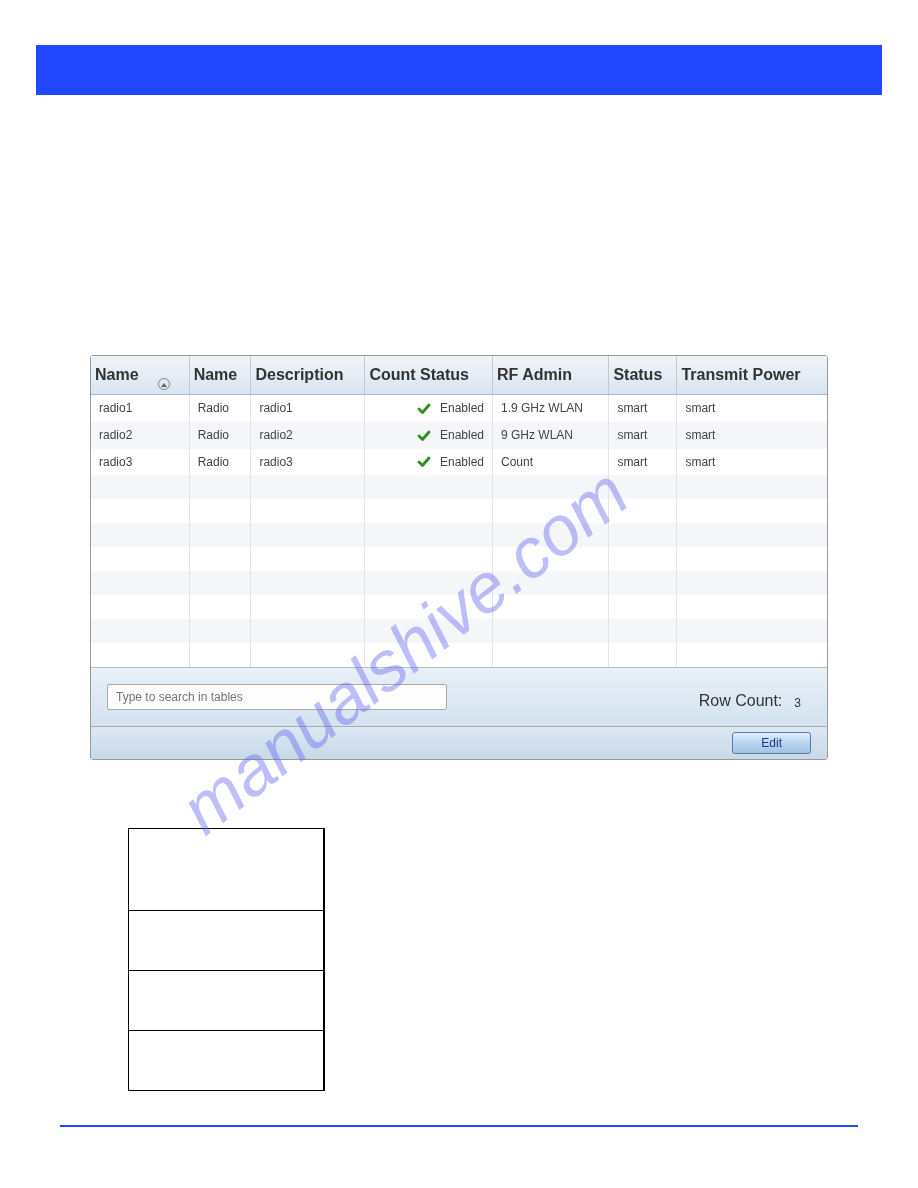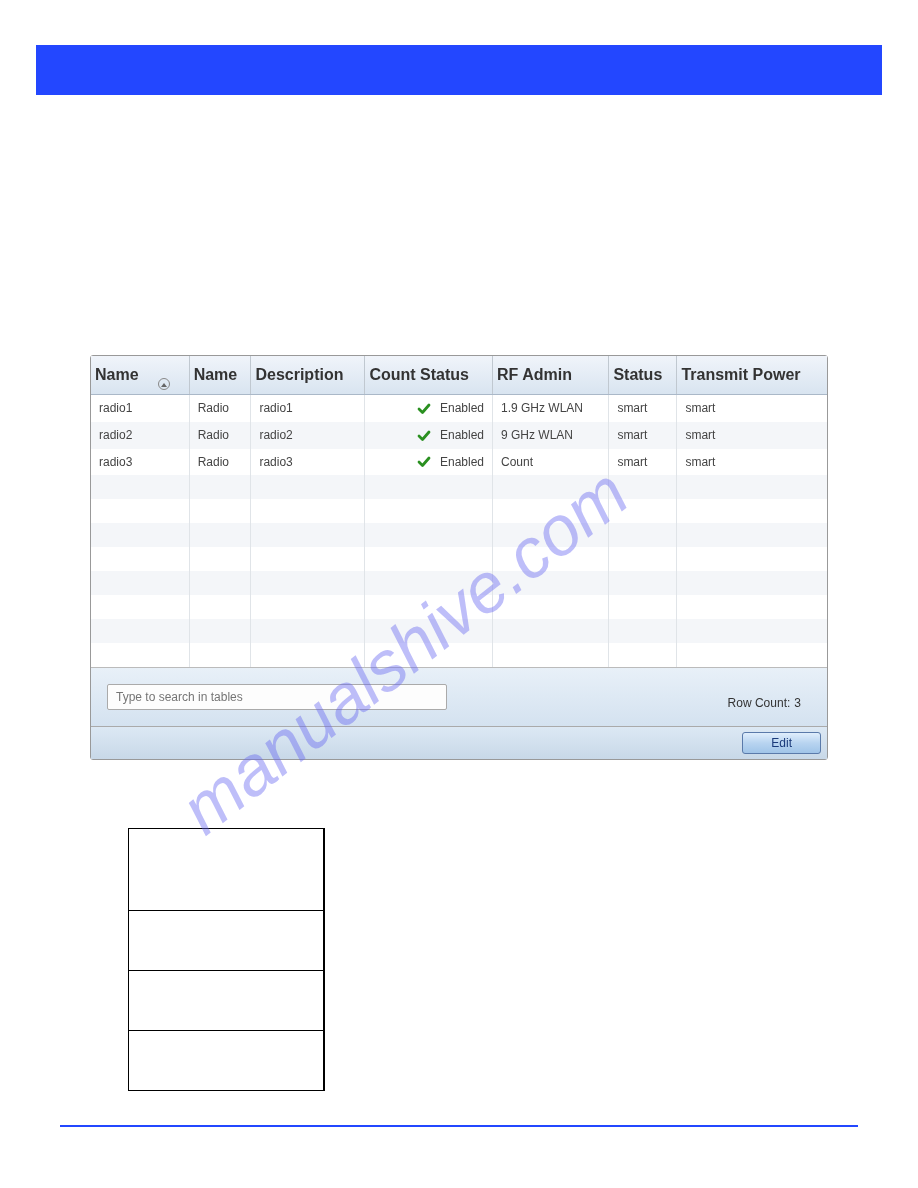--- a/index.html
+++ b/index.html
@@ -125,35 +125,35 @@
       padding: 5px 8px;
       font-size: 12px;
       color: #666;
       border: 1px solid #aaa;
       background: #fdfdfd;
       border-radius: 2px;
     }
     
     .row-count-label {
       margin-left: auto;
-      font-size: 12px;
+      font-size: 16px;
       color: #333;
-      margin-right: 4px;
+      margin-right: 12px;
     }
     
     .row-count-value {
       font-size: 12px;
       color: #333;
       margin-right: 10px;
     }
     
     .panel-buttons {
       display: flex;
       justify-content: flex-end;
-      padding: 5px 6px;
+      padding: 5px 16px;
       background: linear-gradient(to bottom, #dce8f4 0%, #c8d8e8 100%);
       border-top: 1px solid #aaa;
     }
     
     .edit-button {
       padding: 3px 28px;
       font-size: 12px;
       color: #1a3a7a;
       background: linear-gradient(to bottom, #e0eefc 0%, #b8d4f0 50%, #a0c4e8 100%);
       border: 1px solid #5a7aaa;

